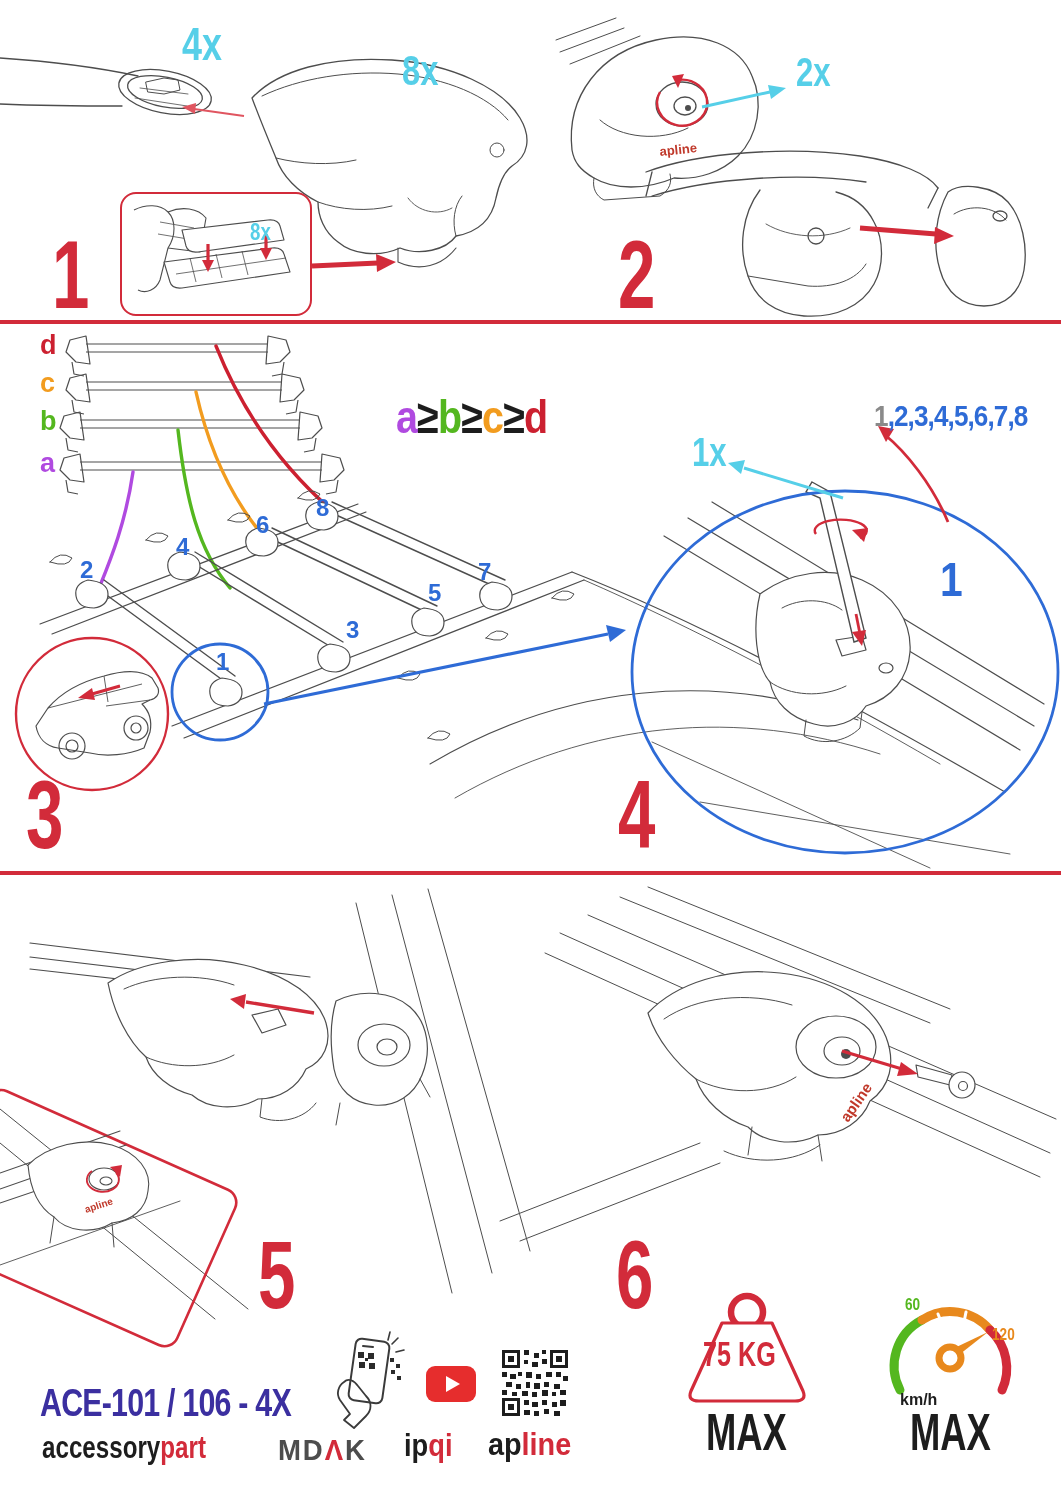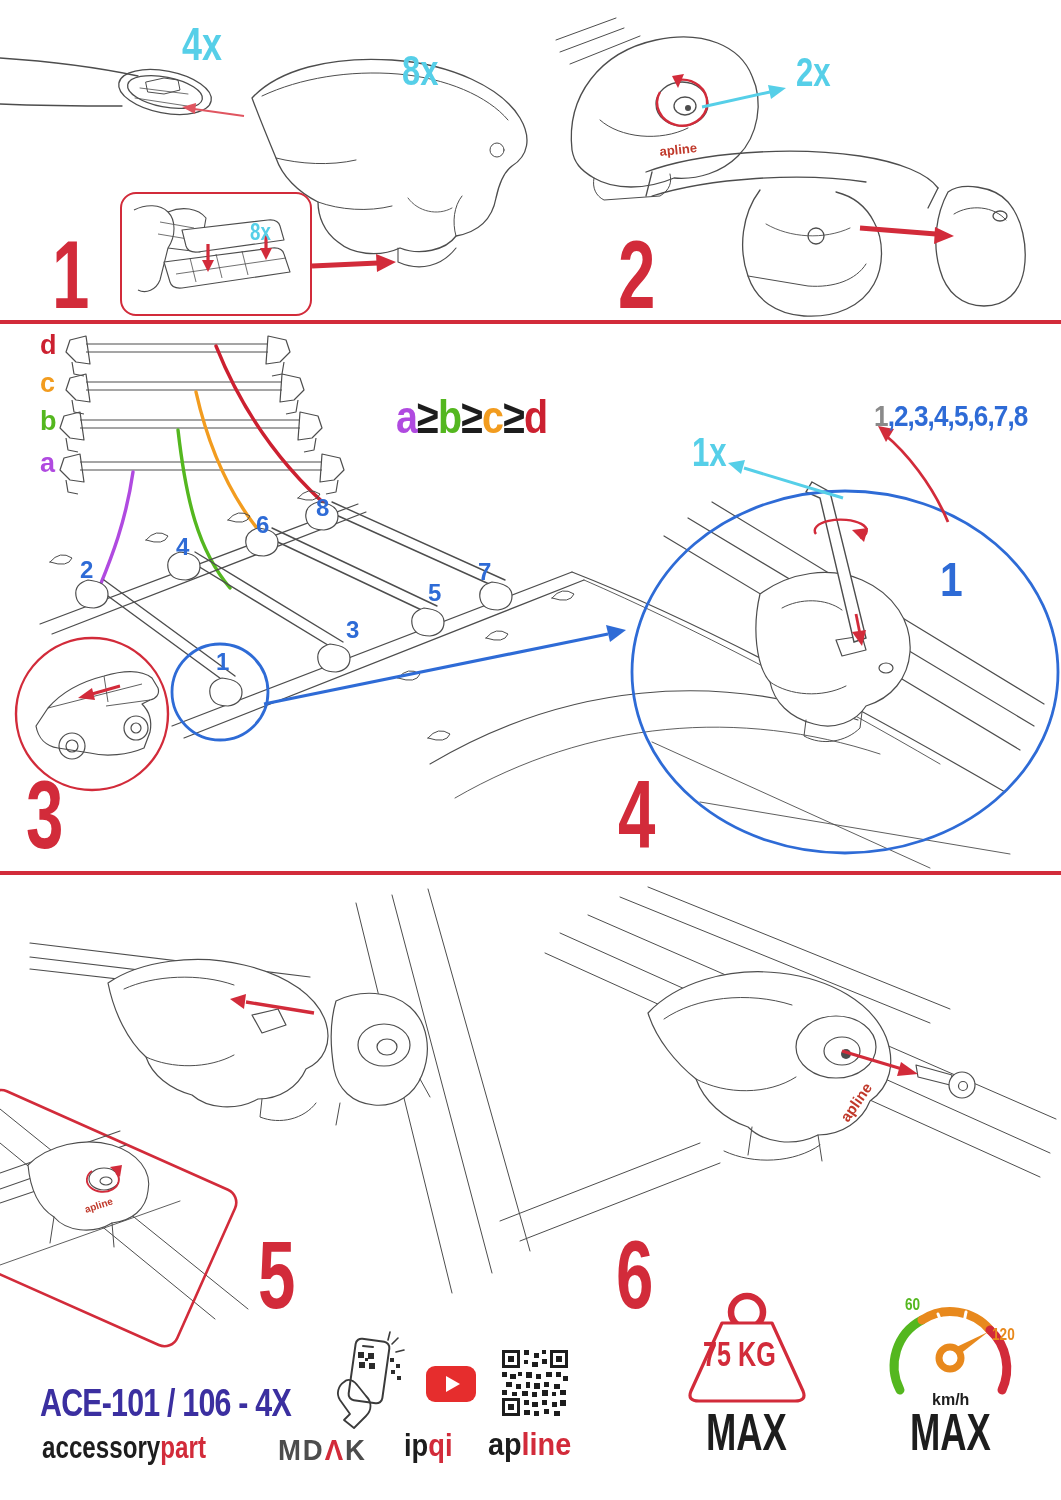--- a/index.html
+++ b/index.html
@@ -476,16 +476,16 @@
           <line x1="82" y1="14" x2="80" y2="24"></line>
         <line x1="104" y1="44" x2="95" y2="49"></line>
           <line x1="112" y1="70" x2="102" y2="68"></line>
       </g>
     </g>
     <polygon points="62,54 66,64 104,34" fill="#e8891d"></polygon>
     <circle cx="66" cy="60" r="11" stroke="#e8891d" stroke-width="7" fill="#fff"></circle>
   </svg>
   <span class="abs gauge-num" style="left:905px;top:1296px;color:#54b71f;">60</span>
   <span class="abs gauge-num" style="left:992px;top:1326px;color:#e8891d;">120</span>
-  <span class="abs kmh" style="left:932px;top:1392px;">km/h</span>
+  <span class="abs kmh" style="left:900px;top:1392px;">km/h</span>
   <span class="abs maxlab" style="left:910px;top:1412px;">MAX</span>
 
 </div>
 
 </body></html>

